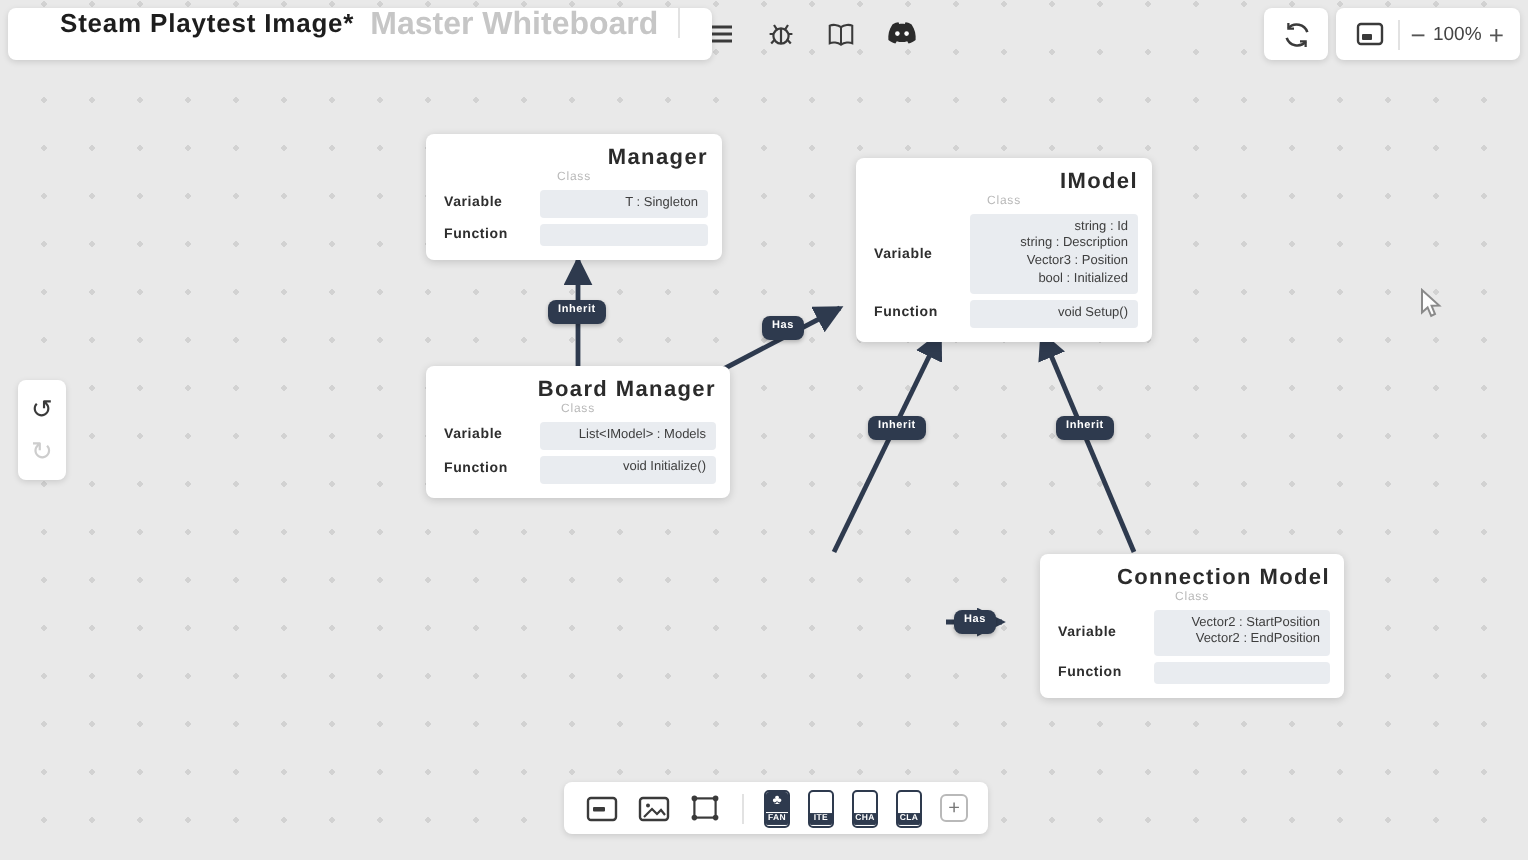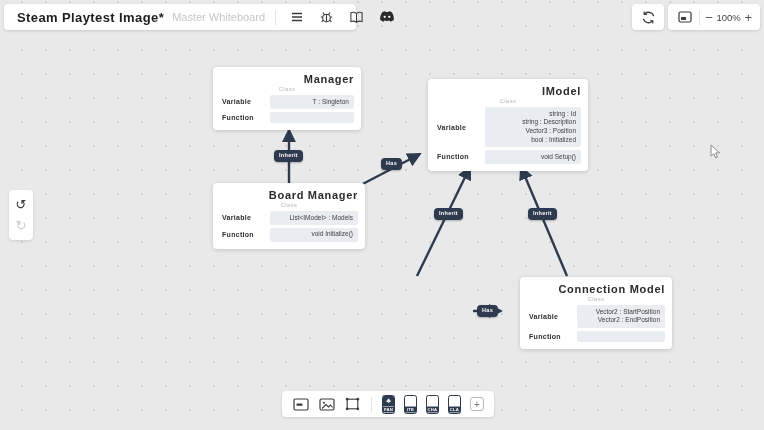--- a/index.html
+++ b/index.html
@@ -7,23 +7,23 @@
   body { font-family:"Liberation Sans","DejaVu Sans",sans-serif; }
   .screen {
     position:relative; width:764px; height:430px; overflow:hidden;
     background-color:#e9e9e9;
     background-image:radial-gradient(circle,#d2d2d2 1.3px, transparent 1.4px);
     background-size:24px 24px; background-position:10px 14px;
   }
   .panel { background:#fff; border-radius:4px; box-shadow:0 1px 3px rgba(0,0,0,.13); position:absolute; }
 
   
-  .header-left { left:4px; top:4px; height:26px; width:352px; display:flex; align-items:center; padding:0 10px 0 13px; }
+  .header-left { left:4px; top:4px; height:26px; width:352px; display:flex; padding:0 10px 0 26px; }
   .doc-title { font-size:13px; font-weight:bold; color:#1d1d1d; letter-spacing:.4px; white-space:nowrap; }
-  .doc-subtitle { font-size:11px; color:#c6c6c6; margin-left:8px; white-space:nowrap; }
+  .doc-subtitle { font-size:16px; color:#c6c6c6; margin-left:8px; white-space:nowrap;font-weight:bold; }
   .vdiv { width:1px; height:15px; background:#e2e2e2; margin:0 10px; flex:0 0 auto; }
   .hicons { display:flex; align-items:center; gap:13px; margin-left:2px; }
   .icon-btn { width:17px; height:17px; display:flex; align-items:center; justify-content:center; cursor:pointer; }
 
   
   .sync-box { left:632px; top:4px; width:32px; height:26px; display:flex; align-items:center; justify-content:center; }
   .zoom-box { left:668px; top:4px; width:92px; height:26px; display:flex; align-items:center; justify-content:space-between; padding:0 8px; }
   .zoom-glyph { font-size:13px; color:#555; cursor:pointer; line-height:1; }
   .zoom-level { font-size:9.5px; color:#444; }
 
@@ -34,21 +34,21 @@
 
   
   .node { position:absolute; background:#fff; border-radius:4px; box-shadow:0 1px 4px rgba(0,0,0,.16); padding:6px 7px 7px; }
   .node-title { text-align:right; font-size:11px; font-weight:bold; letter-spacing:.7px; color:#2b2b2b; }
   .node-sub { text-align:center; font-size:6px; color:#b9b9b9; letter-spacing:.4px; margin:1px 0 3px; }
   .node-row { display:flex; align-items:center; margin-top:3px; }
   .row-label { width:50px; flex:0 0 auto; font-size:7px; font-weight:bold; color:#2e2e2e; letter-spacing:.3px; padding-left:2px; }
   .row-pill { flex:1; background:#e9ecf0; border-radius:2px; padding:2.5px 5px; min-height:11px; text-align:right; font-size:6.5px; color:#3e3e3e; line-height:1.35; }
 
   #node-manager    { left:213px; top:67px;  width:148px; }
-  #node-imodel     { left:428px; top:79px;  width:160px; }
+  #node-imodel     { left:428px; top:79px;  width:148px; }
   #node-board      { left:213px; top:183px; width:152px; }
   #node-card       { left:325px; top:277px; width:147px; }
   #node-connection { left:520px; top:277px; width:152px; }
 
   
   .edges { position:absolute; left:0; top:0; pointer-events:none; }
   .edge-pill { position:absolute; background:#2e3a4e; color:#fff; border-radius:4px;
     font-size:5.5px; font-weight:bold; letter-spacing:.3px; padding:3px 5px; line-height:1;
     box-shadow:0 1px 2px rgba(0,0,0,.25); cursor:pointer; }
 

